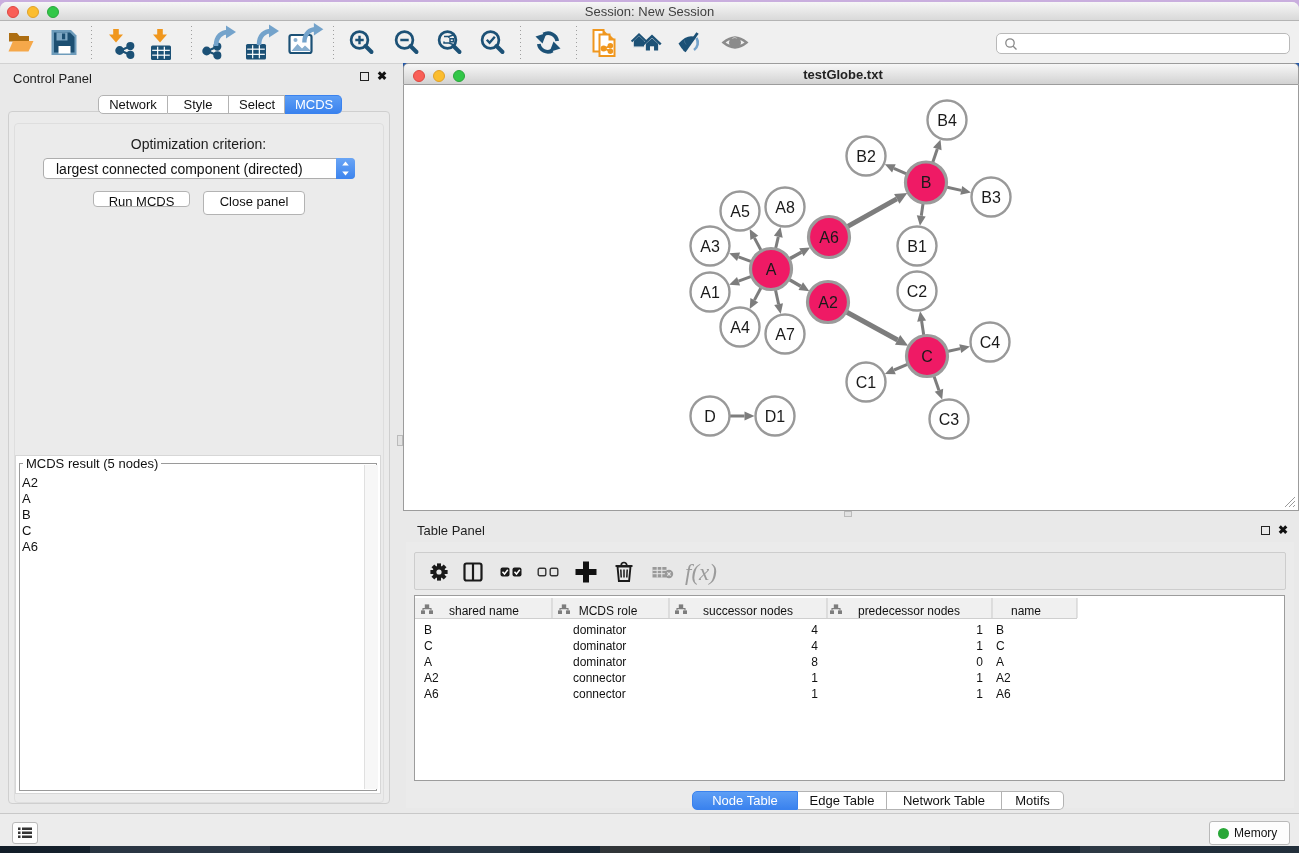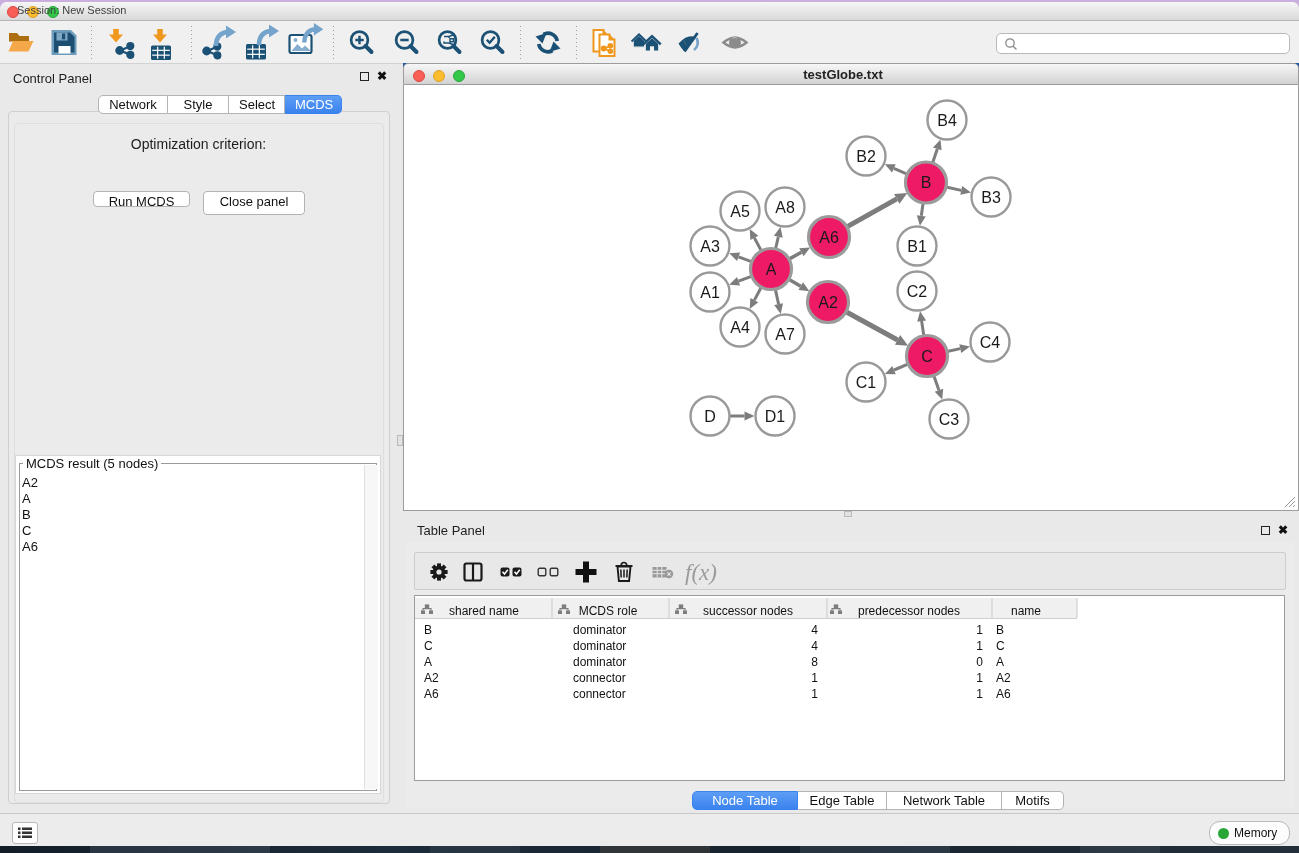--- a/index.html
+++ b/index.html
@@ -1,21 +1,21 @@
 <!DOCTYPE html>
 <html><head>
 <meta charset="utf-8">
 <style>
 * { margin:0; padding:0; box-sizing:border-box; }
 html,body { width:1299px; height:853px; overflow:hidden; }
 body { font-family:"Liberation Sans", sans-serif; background:#c9aede; position:relative; }
 .abs { position:absolute; }
 #win { position:absolute; left:0; top:2px; width:1299px; height:844px; background:#e9e9e9; border-radius:7px 7px 0 0; overflow:hidden; }
 #titlebar { position:absolute; left:0; top:0; width:100%; height:19px; background:linear-gradient(#f6f6f6,#d9d9d9); border-bottom:1px solid #b4b4b4; }
-#titlebar .title { position:absolute; left:17px; right:0; top:2px; text-align:left; font-size:11px; color:#404040; }
+#titlebar .title { position:absolute; left:0; right:0; top:2px; text-align:center; font-size:13px; color:#404040; }
 .tl { position:absolute; border-radius:50%; width:12px; height:12px; }
 #toolbar { position:absolute; left:0; top:19px; width:100%; height:43px; background:#f0f0f0; border-bottom:1px solid #d2d2d2; }
 .vsep { position:absolute; top:5px; height:33px; width:1px; background-image:linear-gradient(#9f9f9f 33%, transparent 0); background-size:1px 4px; }
 #search { position:absolute; left:996px; top:12px; width:294px; height:21px; background:#fff; border:1px solid #b9b9b9; border-radius:5px; }
 
 .panelhead { font-size:13px; color:#1e1e1e; }
 .tabs { position:absolute; display:flex; height:20px;margin-left:20px; }
 .tab { height:19px; line-height:18px; font-size:13px; color:#111; background:#fff; border:1px solid #b3b3b3; border-left:none; padding:0 10px; text-align:center; }
 .tab.first { border-left:1px solid #b3b3b3; border-radius:5px 0 0 5px; }
 .tab.last { border-radius:0 5px 5px 0; }
@@ -200,20 +200,29 @@
   <div class="closeico" style="left:377px; top:67px;">✖</div>
   <div class="abs" style="left:8px; top:109px; width:382px; height:693px; background:#ebebeb; border:1px solid #cfcfcf; border-radius:4px;"></div>
     <div class="abs" style="left:14px; top:121px; width:370px; height:680px; border:1px solid #dedede; border-radius:4px;"></div>
   <div class="tabs" style="left:78px; top:93px;">
     <div class="tab first" style="width:70px;">Network</div>
     <div class="tab" style="width:61px;">Style</div>
     <div class="tab" style="width:56px;">Select</div>
     <div class="tab sel last" style="width:57px;">MCDS</div>
   </div>
   <div class="abs" style="left:0; top:134px; width:397px; text-align:center; font-size:14px; color:#1c1c1c;"><span style="margin-left:0px;">Optimization criterion:</span></div>
+  <div class="abs" style="left:43px; top:156px; width:312px; height:21px; background:#fff; border:1px solid #adadad; border-radius:4px;">
+    <div style="position:absolute; left:12px; top:2px; font-size:14px; color:#111;">largest connected component (directed)</div>
+    <div style="position:absolute; right:-1px; top:-1px; width:19px; height:21px; background:linear-gradient(#6aa5f5,#3c84ee); border-radius:0 4px 4px 0;">
+      <svg width="19" height="21" viewBox="0 0 19 21">
+          <path d="M9.5 3.5 L12.8 7.5 L6.2 7.5 Z" fill="#fff"></path>
+          <path d="M9.5 17.5 L12.8 13.5 L6.2 13.5 Z" fill="#fff"></path>
+        </svg>
+    </div>
+  </div>
   <div class="btn" style="left:93px; top:189px; width:97px; height:16px; line-height:19px;">Run MCDS</div>
   <div class="btn" style="left:203px; top:189px; width:102px; height:24px; line-height:19px;">Close panel</div>
 
   <div class="abs" style="left:15px; top:453px; width:366px; height:339px; background:#fff; border:1px solid #d7d7d7;">
     <div class="abs" style="left:3px; top:7px; width:358px; height:328px; border:1px solid #9a9a9a;"></div>
     <div class="abs" style="left:7px; top:0px; background:#fff; padding:0 3px; font-size:13px; color:#111;">MCDS result (5 nodes)</div>
     <div class="abs" style="left:348px; top:9px; width:14px; height:324px; background:#f7f7f7; border-left:1px solid #e0e0e0;"></div>
     <div class="abs" style="left:6px; top:19px; font-size:13px; color:#111; line-height:16px;">A2<br>A<br>B<br>C<br>A6</div>
   </div>
 
@@ -223,21 +232,21 @@
         <g fill="#333">
           <rect x="5" y="4.5" width="2.5" height="2.5"></rect>
           <rect x="9" y="4.5" width="10" height="2.5"></rect>
           <rect x="5" y="8.5" width="2.5" height="2.5"></rect>
           <rect x="9" y="8.5" width="10" height="2.5"></rect>
           <rect x="5" y="12.5" width="2.5" height="2.5"></rect>
           <rect x="9" y="12.5" width="10" height="2.5"></rect>
         </g>
       </svg>
   </div>
-  <div class="abs" style="left:1209px; top:819px; width:81px; height:24px; background:#fdfdfd; border:1px solid #b9b9b9; border-radius:11px; font-size:12px; color:#111;">
+  <div class="abs" style="left:1209px; top:819px; width:81px; height:24px; background:#fdfdfd; border:1px solid #b9b9b9; border-radius:3px; font-size:12px; color:#111;">
     <div style="position:absolute; left:8px; top:6px; width:11px; height:11px; border-radius:50%; background:#28a737;"></div>
     <div style="position:absolute; left:24px; top:4px;">Memory</div>
   </div>
 
   <div class="abs" style="left:403px; top:61px; width:896px; height:454px;">
     <svg width="6" height="6" style="position:absolute;left:0px;top:0px">
         <path d="M0 0 L6 0 L0 6 Z" fill="#2458a8"></path>
       </svg>
     <svg width="6" height="6" style="position:absolute;right:0px;top:0px">
         <path d="M0 0 L6 0 L6 6 Z" fill="#2458a8"></path>

